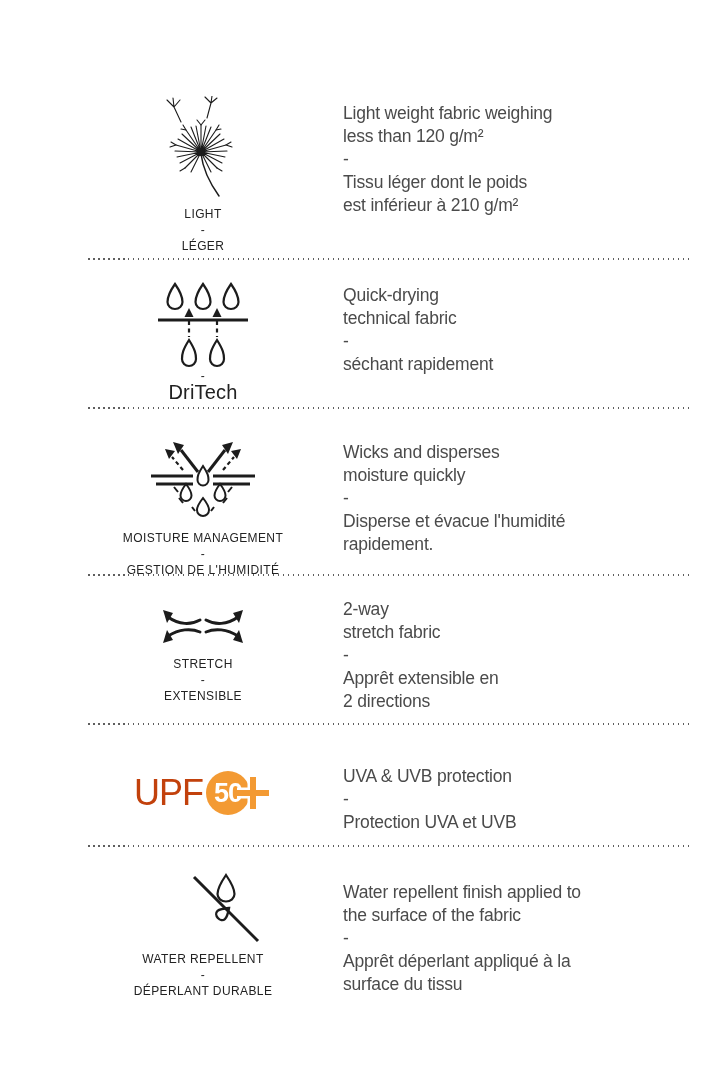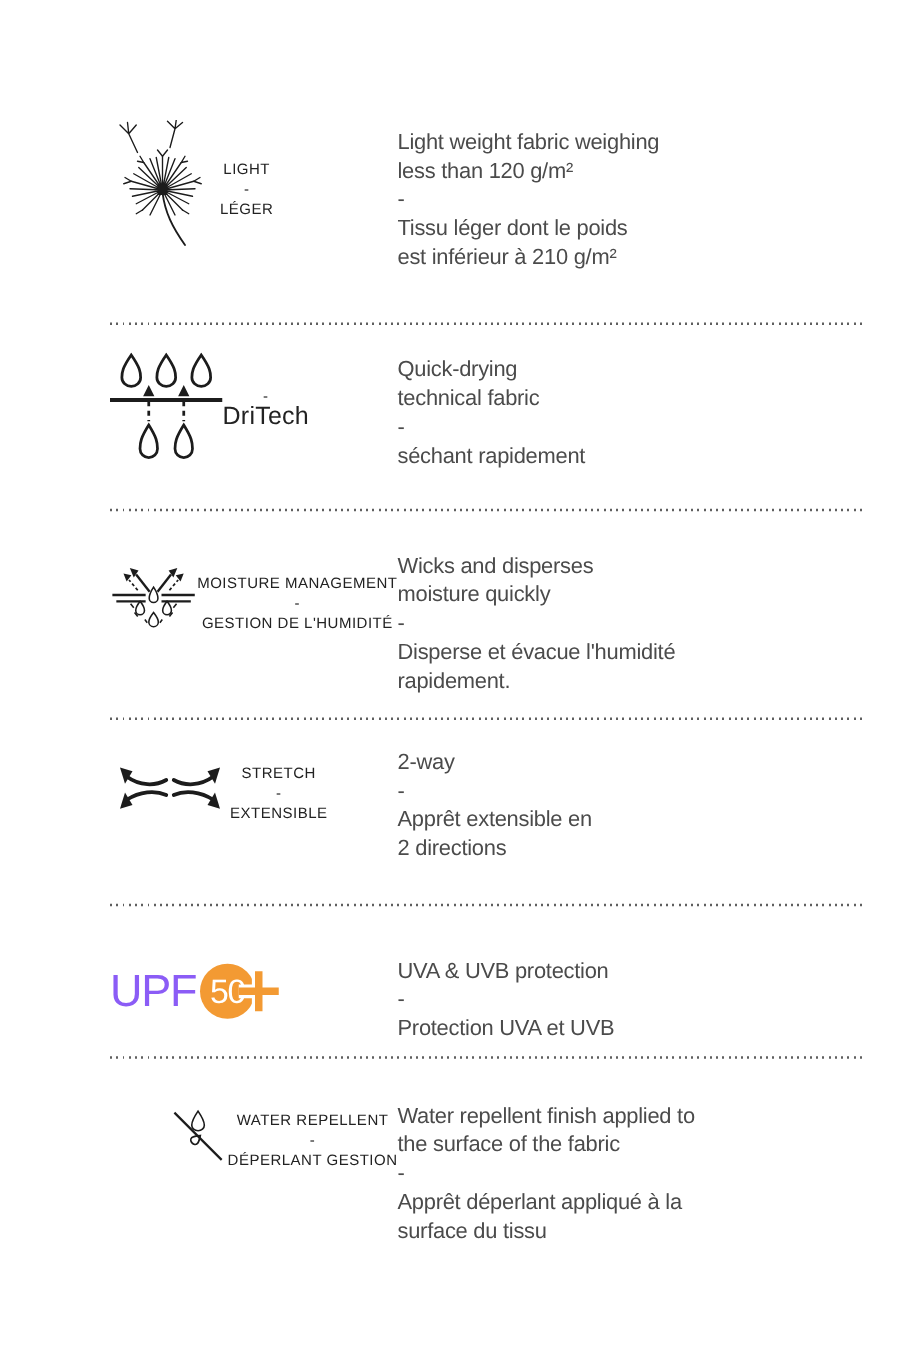--- a/index.html
+++ b/index.html
@@ -2,22 +2,22 @@
 <html style="--orange: #F39A33;"><head>
 <meta charset="utf-8">
 <style>
   html,body{margin:0;padding:0;background:#ffffff;}
   .page{
     position:relative;width:720px;height:1080px;background:#ffffff;overflow:hidden;
     font-family:"Liberation Sans", sans-serif;color:#4b4b4b;
   }
   .content{position:absolute;left:88px;top:0;width:602px;}
   .row{display:flex;align-items:flex-start;}
-  .icol{width:230px;display:flex;flex-direction:row;align-items:center;flex-shrink:0;}
-  .tcol{}
+  .icol{width:230px;display:flex;flex-direction:column;align-items:center;flex-shrink:0;}
+  .tcol{margin-left:25px;}
   .tl{font-size:17.5px;line-height:23px;letter-spacing:-0.2px;color:#4b4b4b;white-space:nowrap;}
   .lab{font-size:12px;line-height:16px;letter-spacing:0.4px;color:#222222;text-align:center;white-space:nowrap;}
   .lab-dritech{font-size:20px;letter-spacing:0.2px;}
   .sep{height:2px;width:602px;
     background-image:repeating-linear-gradient(to right,#5f5f5f 0px,#5f5f5f 1.5px,transparent 1.5px,transparent 5px);
     background-position:0 0;background-size:auto 2px;}
   
   .r1{height:258px}.r2{height:147px}.r3{height:165px}.r4{height:147px}.r5{height:120px}.r6{height:223px}
   .r1 .icol{padding-top:96px}.r1 .tcol{padding-top:102px}
   .r2 .icol{padding-top:22px}.r2 .tcol{padding-top:24px}
@@ -26,23 +26,23 @@
   .r5 .icol{padding-top:46px}.r5 .tcol{padding-top:40px}
   .r6 .icol{padding-top:26px}.r6 .tcol{padding-top:34px}
   .r1 .lab-group{margin-top:4px}
   .r3 .lab-group{margin-top:12px}
   .r4 .lab-group{margin-top:6px}
   .r6 .lab-group{margin-top:6px}
   .r6 svg.feature-icon{margin-left:48px}
   svg.feature-icon{display:block}
   
   .upf-logo{display:flex;align-items:center;}
-  .upf-text{font-size:36px;font-weight:400;letter-spacing:-1px;color:#8b5cf6;line-height:42px;}
+  .upf-text{font-size:36px;font-weight:400;letter-spacing:-1px;color:#c2410c;line-height:42px;}
   .upf-circle{width:44px;height:44px;border-radius:50%;background:var(--orange,#F39A33);
-    color:#ffffff;font-size:27px;font-weight:400;letter-spacing:-1px;
+    color:#ffffff;font-size:27px;font-weight:700;letter-spacing:-1px;
     display:flex;align-items:center;justify-content:center;margin-left:3px;}
   .upf-plus{margin-left:-16px;position:relative;z-index:2;}
 </style>
 </head>
 <body>
 
 <div class="page">
   <div class="content">
 
     <div class="row r1">
@@ -154,20 +154,21 @@
           <polygon points="88,39 84,26 78,36" fill="#1c1c1c"></polygon>
         </svg>
         <div class="lab-group">
           <div class="lab">STRETCH</div>
           <div class="lab">-</div>
           <div class="lab">EXTENSIBLE</div>
         </div>
       </div>
       <div class="tcol">
         <div class="tl">2-way</div>
+        <div class="tl">stretch fabric</div>
         <div class="tl">-</div>
         <div class="tl">Apprêt extensible en</div>
         <div class="tl">2 directions</div>
       </div>
     </div>
     <div class="sep"></div>
 
     <div class="row r5">
       <div class="icol">
         <div class="upf-logo">
@@ -192,21 +193,21 @@
         <svg class="feature-icon" width="78" height="72" viewBox="0 0 78 72">
           <path d="M6 4 L70 68" stroke="#1c1c1c" stroke-width="3"></path>
           <path d="M38 2 C30.5 13 29.5 17 29.5 21 A8.5 7.5 0 0 0 46.5 21 C46.5 17 45.5 13 38 2 Z" stroke="#1c1c1c" stroke-width="2.2" fill="none"></path>
           <g transform="translate(41,35) rotate(48)">
             <path d="M0 0 C-4.7 6 -5.5 8 -5.5 10.5 A5.5 4.5 0 0 0 5.5 10.5 C5.5 8 4.7 6 0 0 Z" stroke="#1c1c1c" stroke-width="2.4" fill="none"></path>
           </g>
         </svg>
         <div class="lab-group">
           <div class="lab">WATER REPELLENT</div>
           <div class="lab">-</div>
-          <div class="lab">DÉPERLANT GESTION</div>
+          <div class="lab">DÉPERLANT DURABLE</div>
         </div>
       </div>
       <div class="tcol">
         <div class="tl">Water repellent finish applied to</div>
         <div class="tl">the surface of the fabric</div>
         <div class="tl">-</div>
         <div class="tl">Apprêt déperlant appliqué à la</div>
         <div class="tl">surface du tissu</div>
       </div>
     </div>

